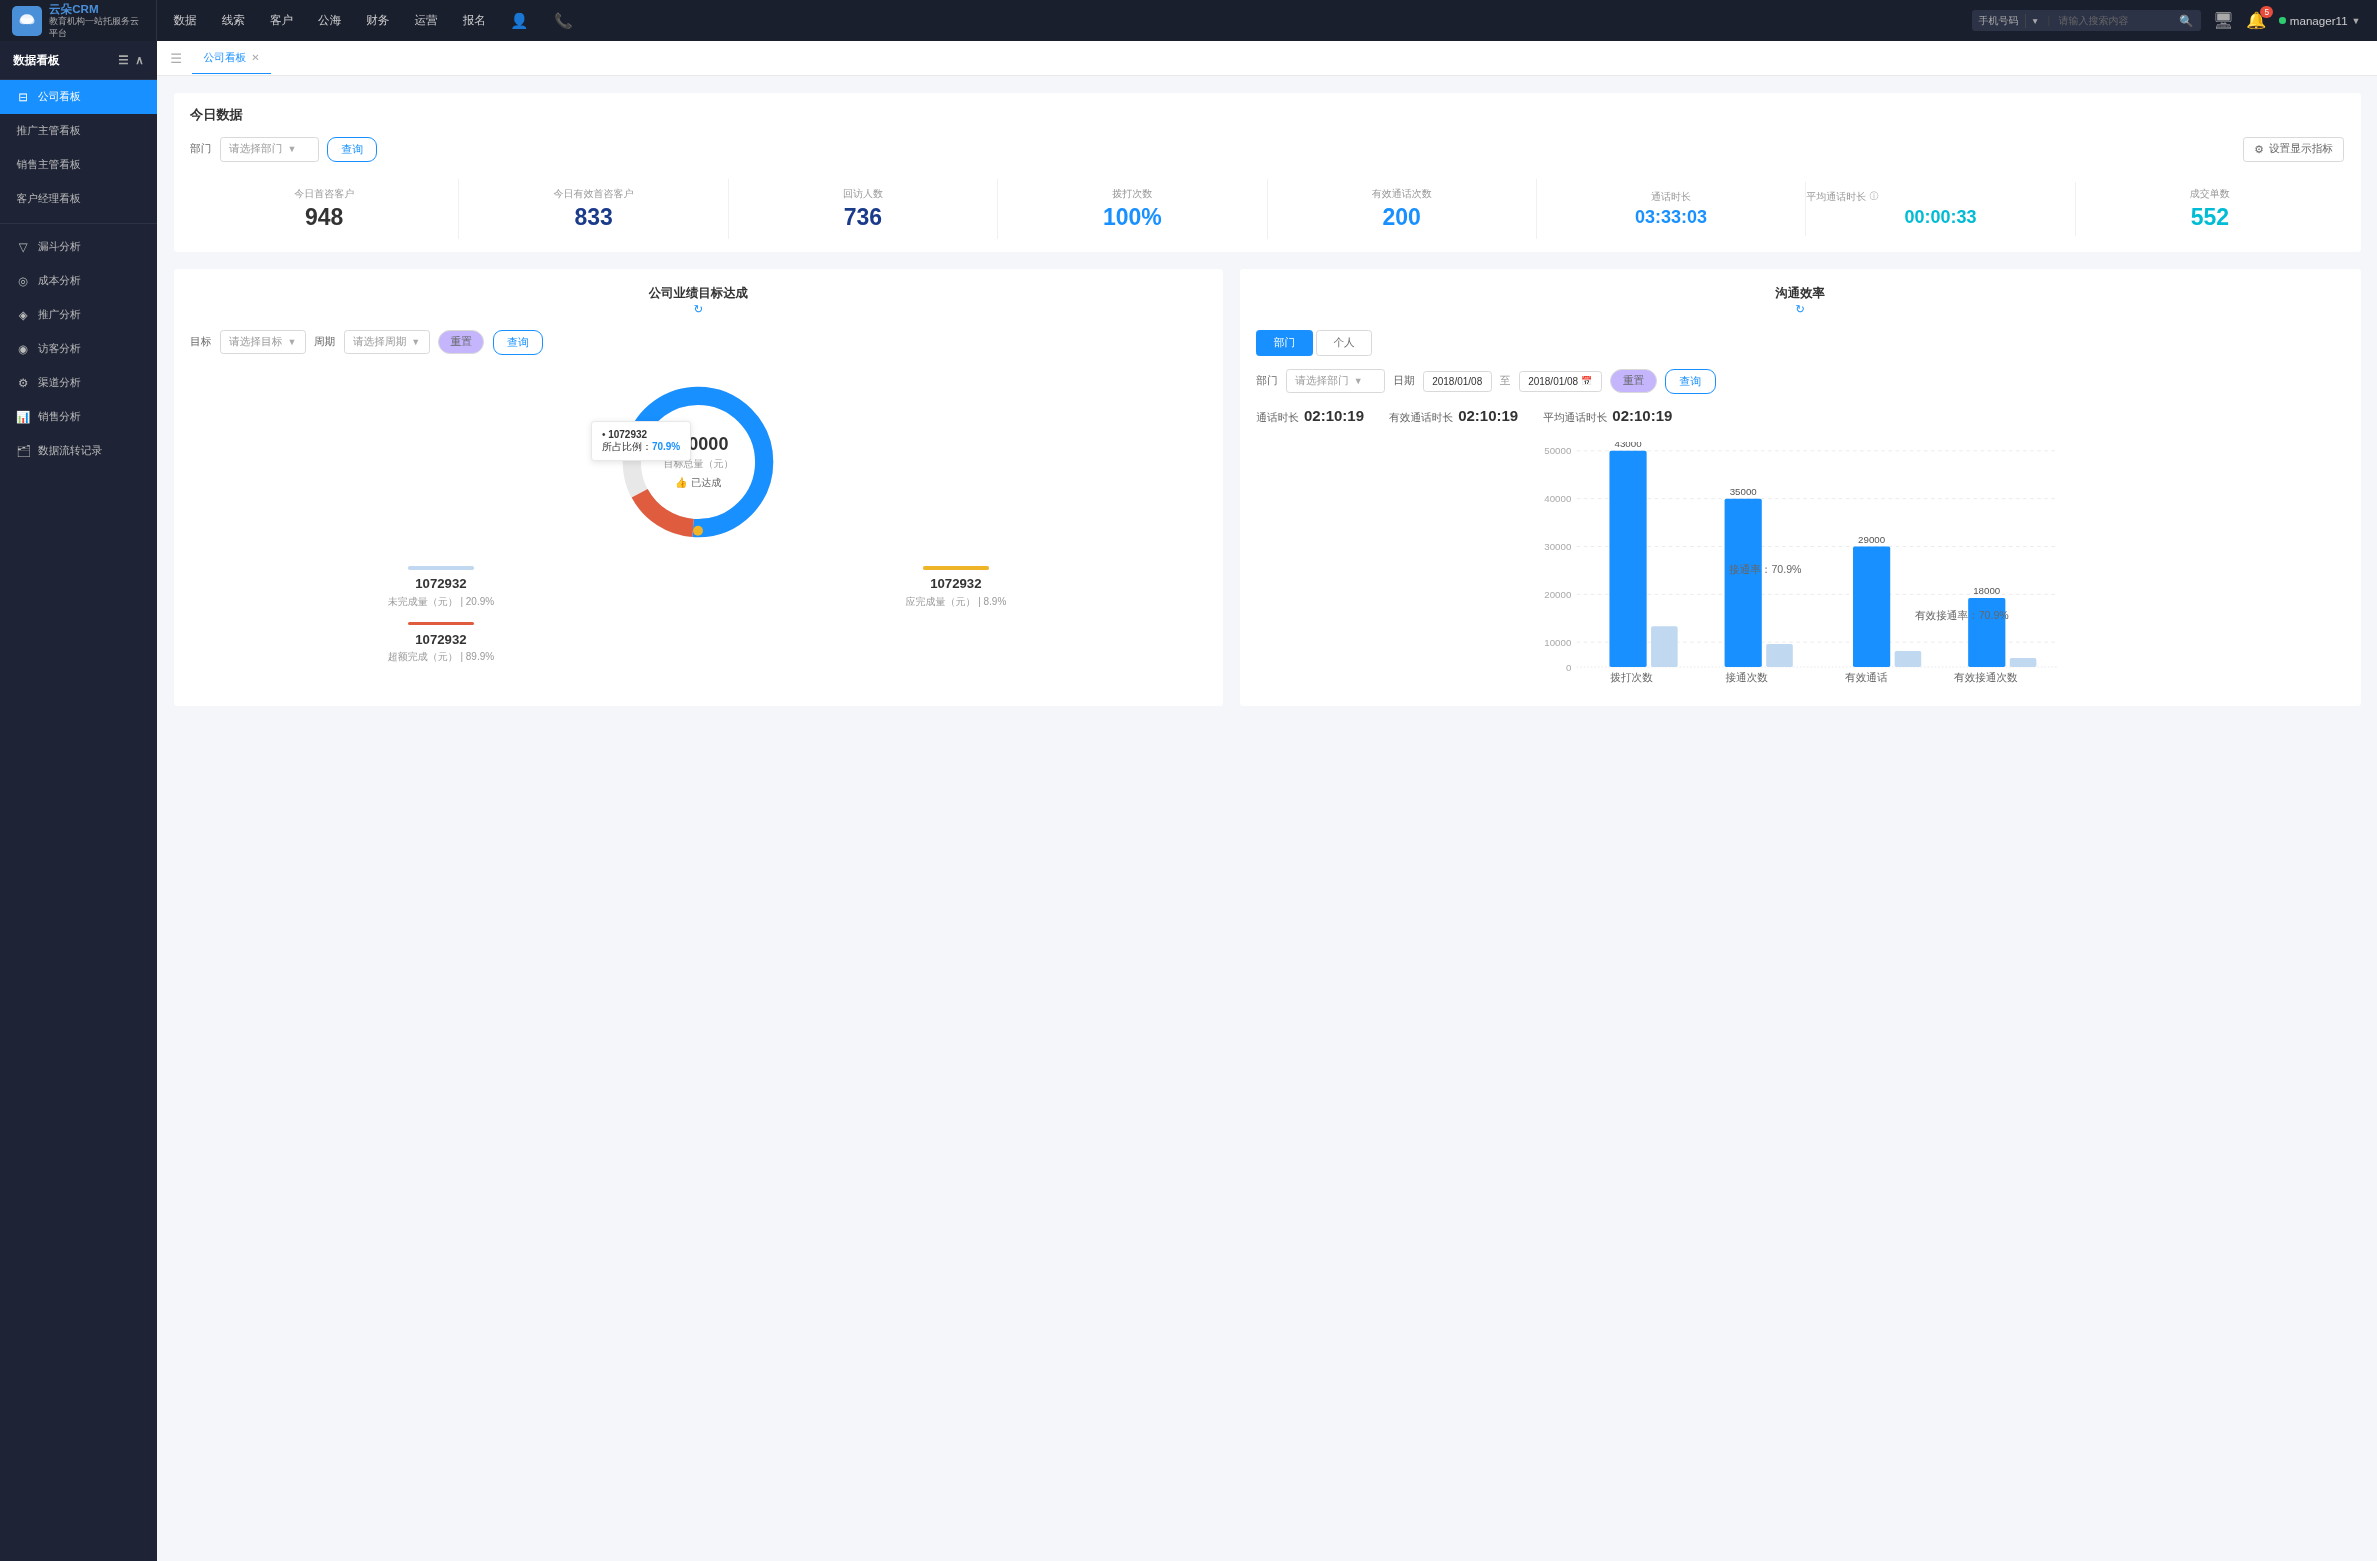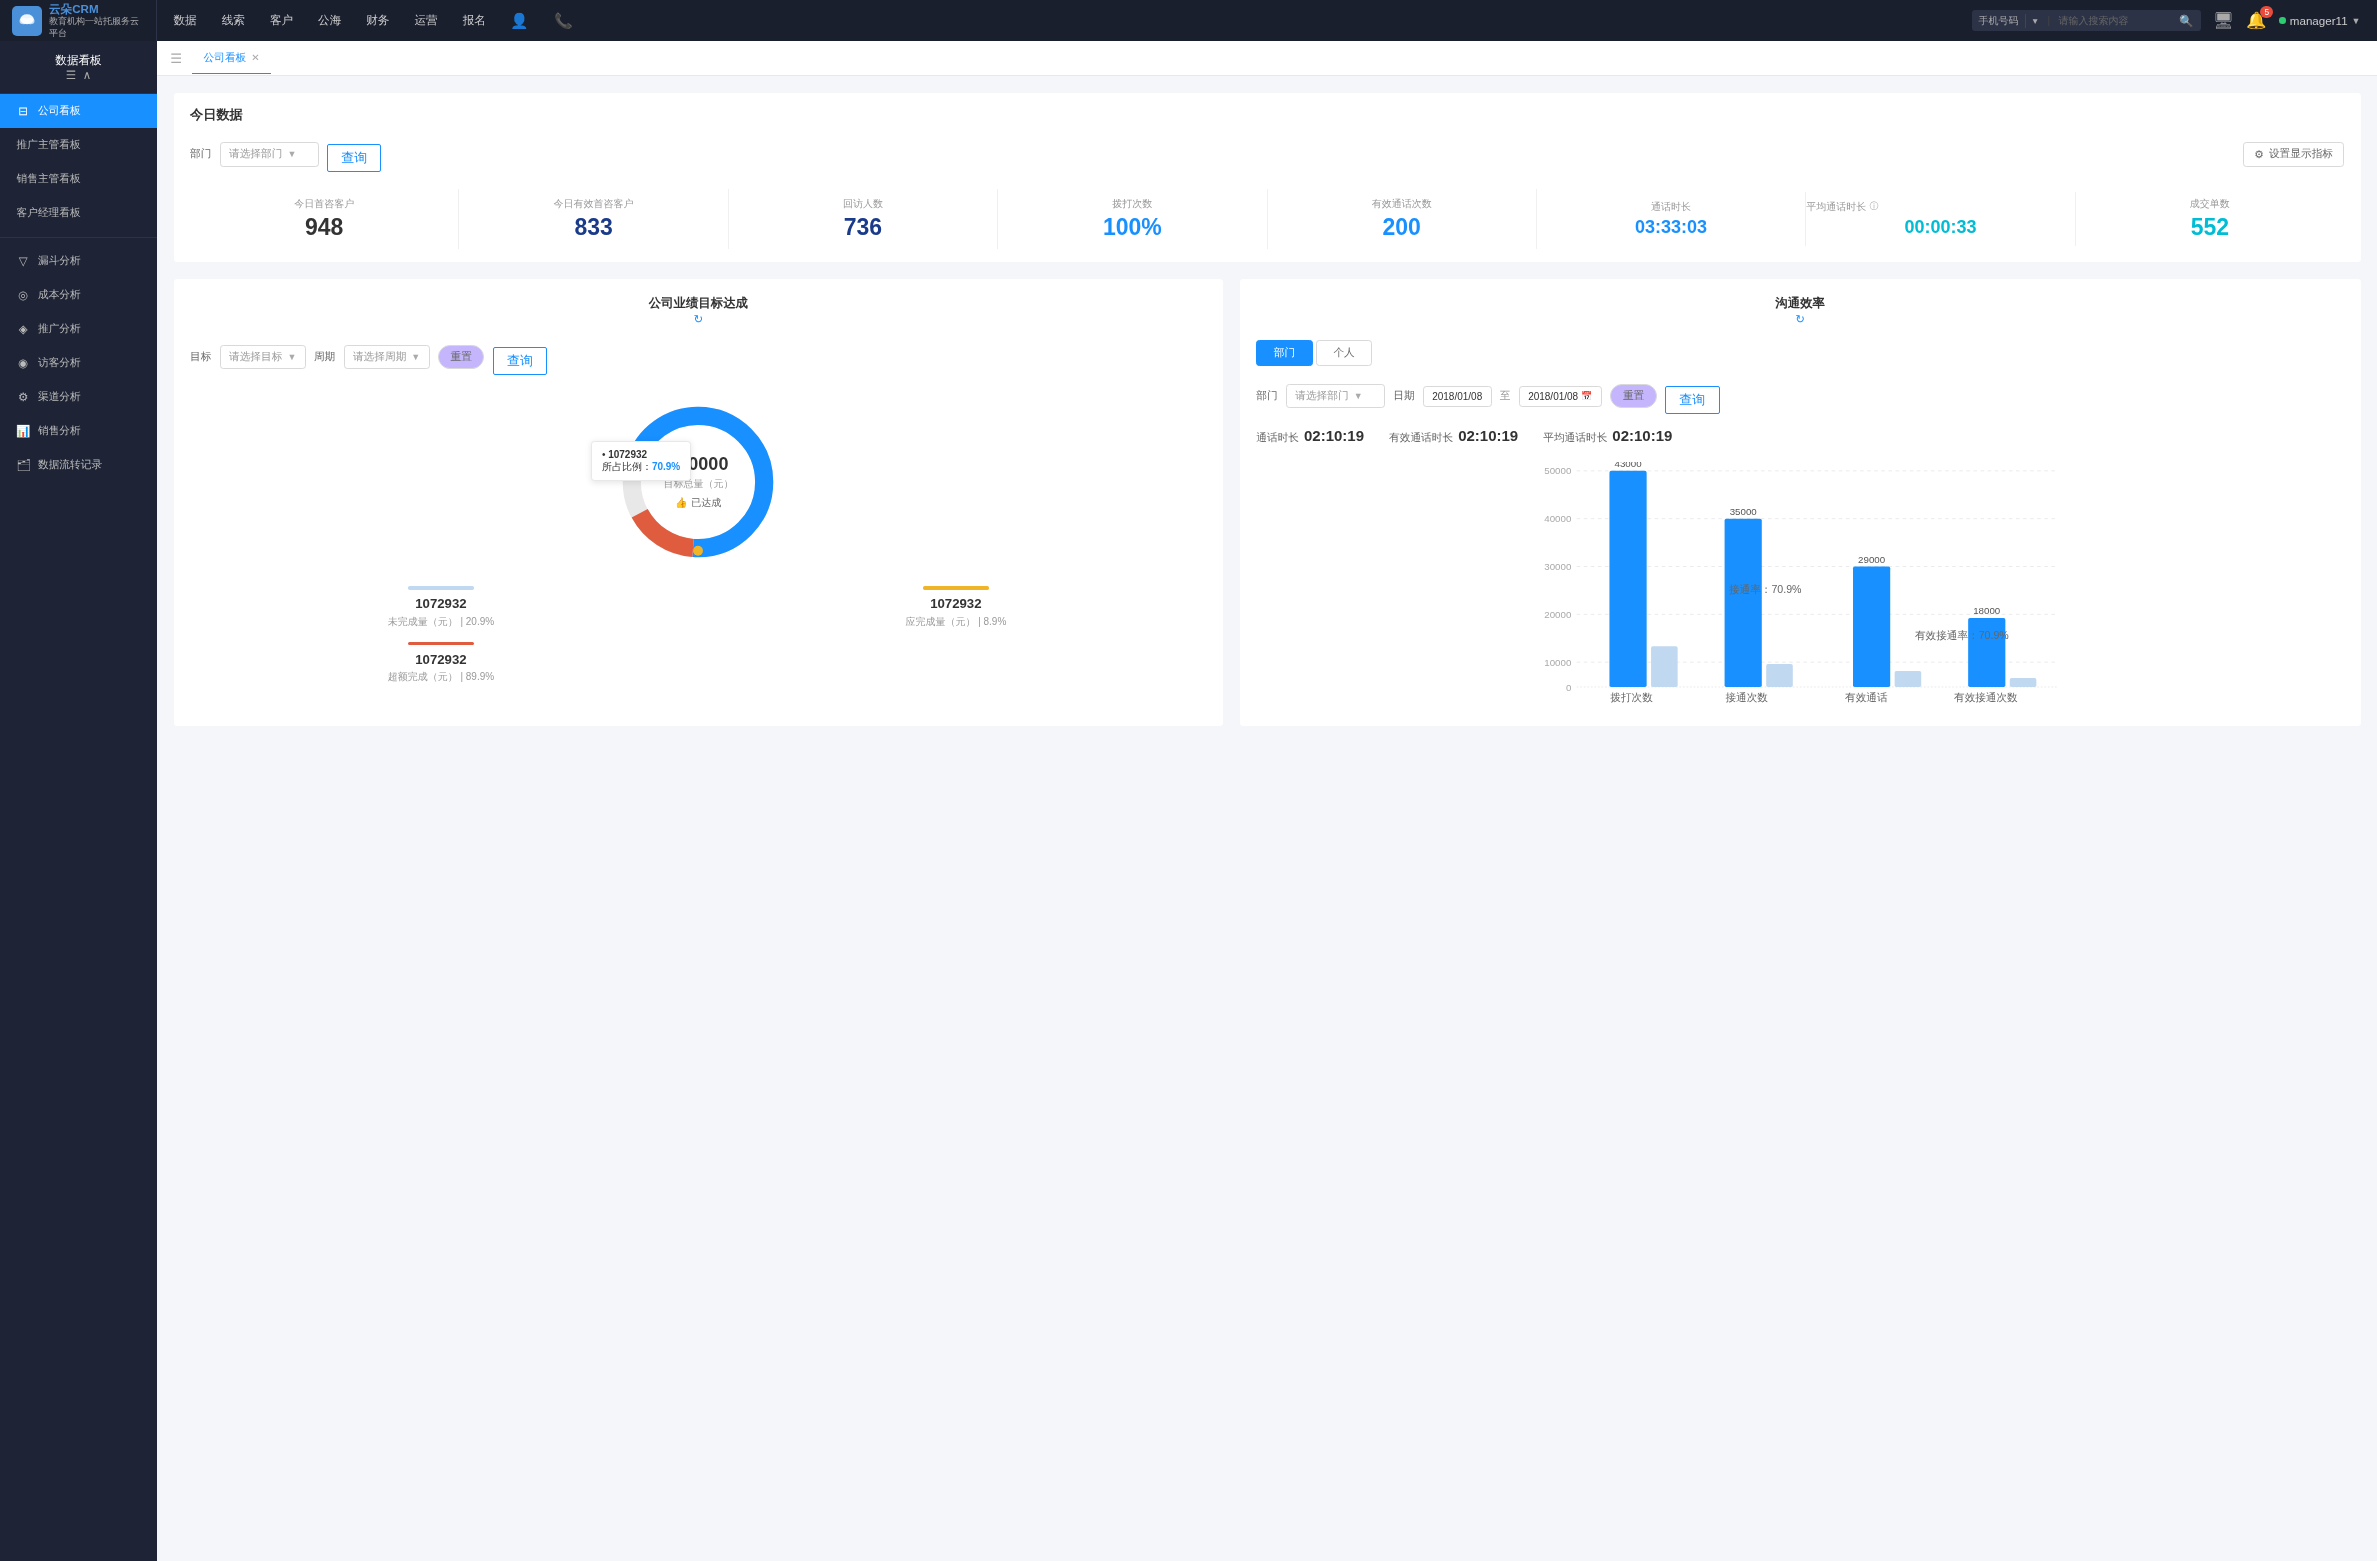--- a/index.html
+++ b/index.html
@@ -130,23 +130,22 @@
       overflow-y: auto;
       height: 100%;
     }
     .sidebar-header {
       display: flex;
       align-items: center;
       justify-content: space-between;
       padding: 11.6px 13.2px;
       color: #fff;
       font-size: 11.6px;
-      font-weight: normal;
+      font-weight: bold;
       border-bottom: 0.8px solid #2d3347;
-      flex-direction: column;
     }
     .sidebar-header-icons { display: flex; gap: 6.6px; color: #aaa; cursor: pointer; }
     .sidebar-item {
       padding: 10px 16.5px;
       color: #bbb;
       cursor: pointer;
       font-size: 10.7px;
       display: flex;
       align-items: center;
       gap: 8.3px;
@@ -238,25 +237,24 @@
       display: flex;
       align-items: center;
       gap: 5px;
       min-width: 99px;
     }
     .select-box .chevron { color: #aaa; font-size: 9px; }
     .btn-query {
       background: #fff;
       border: 0.8px solid #1890ff;
       color: #1890ff;
-      border-radius: 2px;
+      border-radius: 9px;
       padding: 4.1px 13.2px;
       cursor: pointer;
-      font-size: 13px;
-      margin-top: 7px;
+      font-size: 11px;
     }
     .btn-settings {
       display: flex;
       align-items: center;
       gap: 5px;
       color: #666;
       border: 0.8px solid #d9d9d9;
       border-radius: 3.3px;
       padding: 4.1px 10px;
       cursor: pointer;

